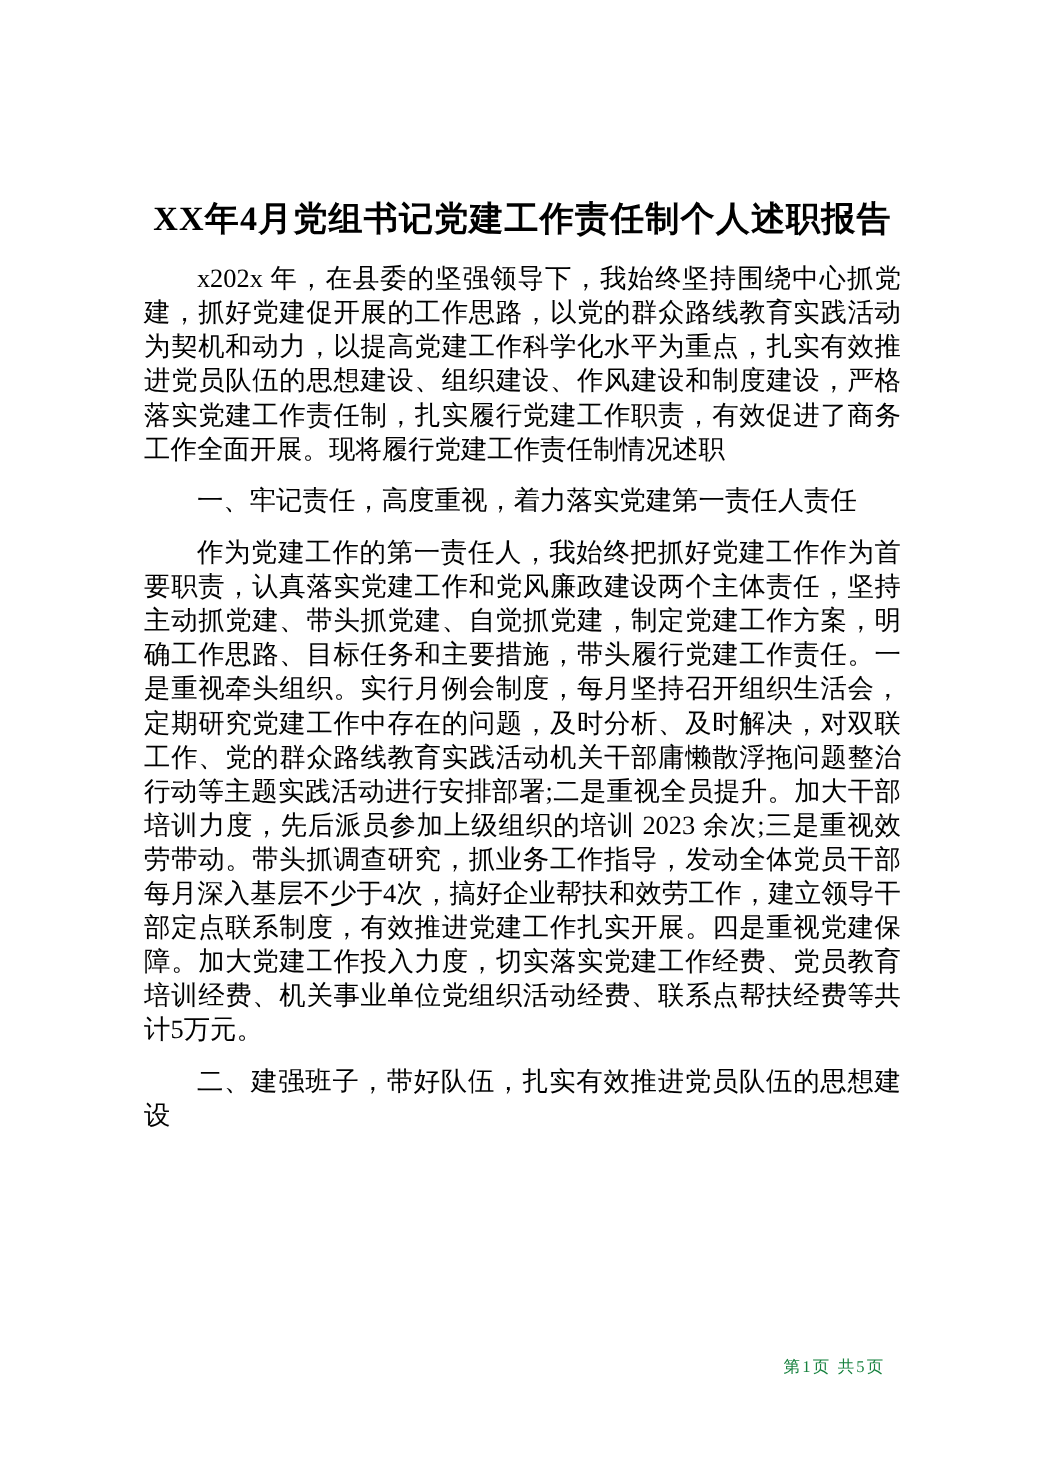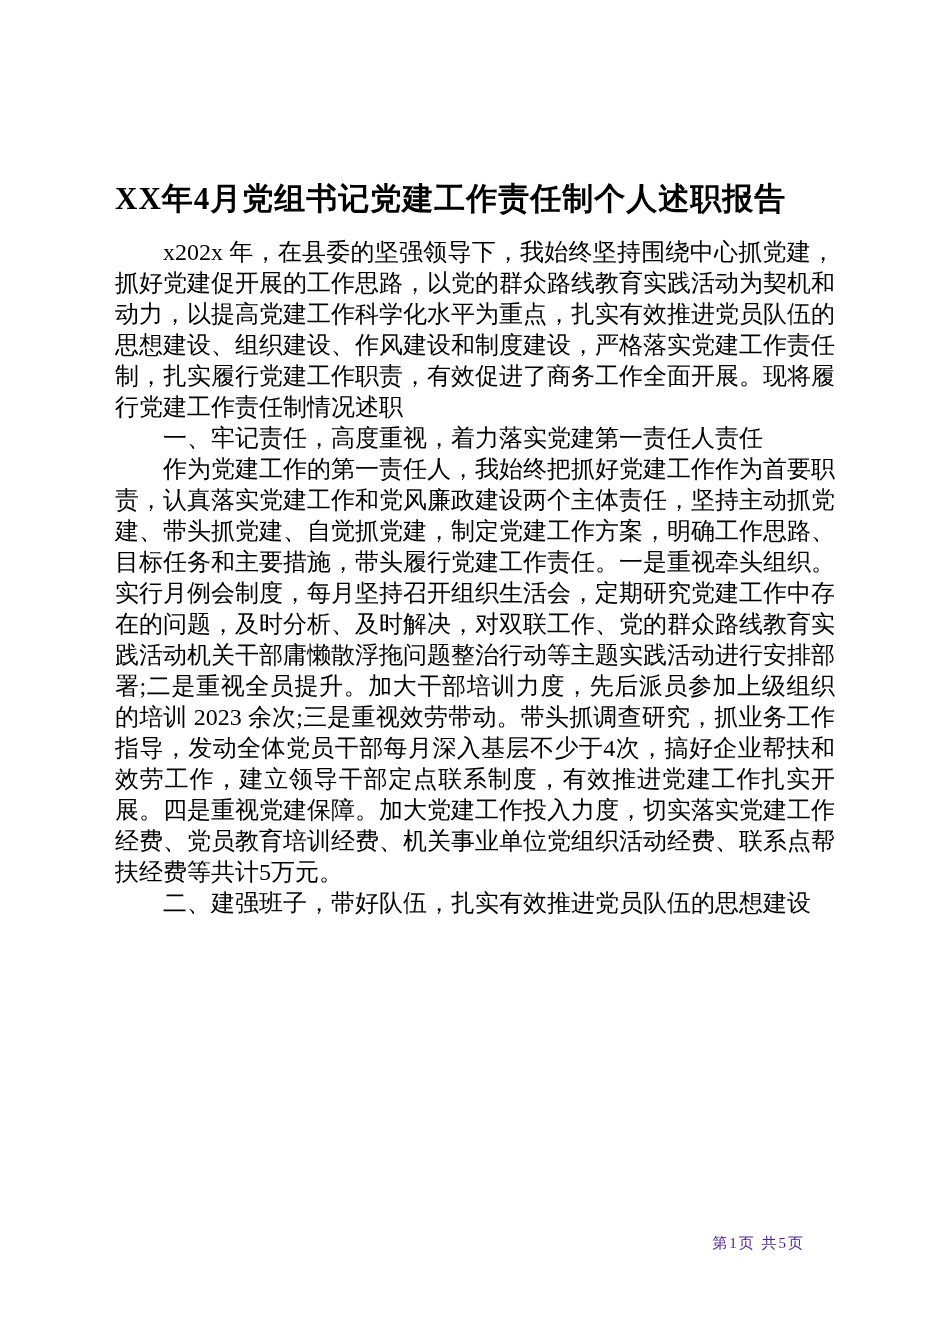--- a/index.html
+++ b/index.html
@@ -17,39 +17,39 @@
     padding: 175px 115px 0 115px;
     font-family: "Liberation Serif", "DejaVu Serif", serif;
     color: #000000;
     overflow: hidden;
   }
   .doc-title {
     margin: 0 0 14px 0;
     font-size: 31px;
     font-weight: bold;
     line-height: 48px;
-    text-align: left;
+    text-align: center;
     letter-spacing: 1px;
   }
   .doc-body {
     font-size: 24px;
     line-height: 31px;
     text-align: justify;
   }
   .doc-body p.para {
-    margin: 0;
+    margin: 16px;
     text-indent: 2em;
   }
   .page-footer {
     position: absolute;
     right: 145px;
     bottom: 92px;
     font-size: 15px;
     line-height: 18px;
-    color: #4c1d95;
+    color: #15803d;
     letter-spacing: 2px;
   }
 </style>
 </head>
 <body>
 
 <div class="page">
   <h1 class="doc-title">XX年4月党组书记党建工作责任制个人述职报告</h1>
 
   <div class="doc-body" id="doc-body">

